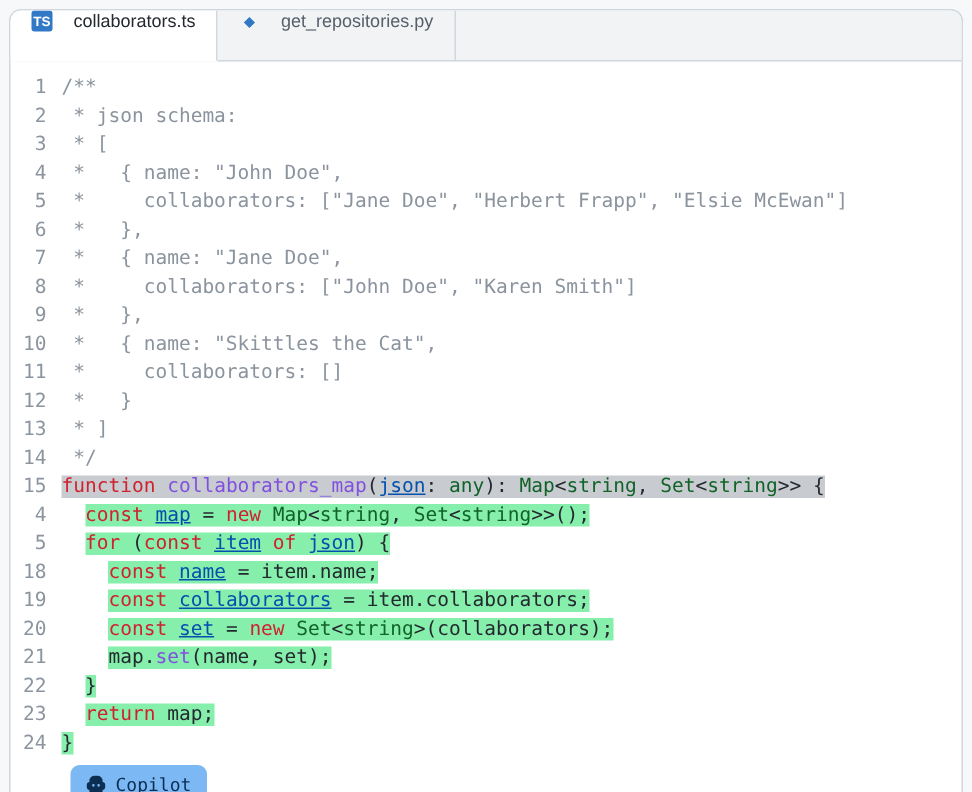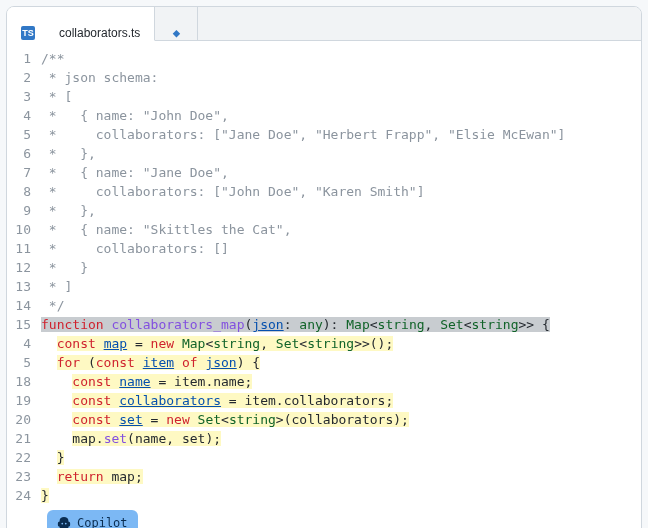--- a/index.html
+++ b/index.html
@@ -17,22 +17,22 @@
     position: relative;
   }
   .tabbar {
     display: flex;
     background: #f1f3f5;
     border-bottom: 1px solid #d0d7de;
     height: 34px;
   }
   .tab {
     display: flex;
-    align-items: flex-end;
-    gap: 24px;
+    align-items: flex-start;
+    gap: 14px;
     padding: 0 14px;
     font-size: 12px;
     color: #57606a;
     border-right: 1px solid #d0d7de;
     cursor: pointer;
   }
   .tab.active {
     background: #fff;
     color: #24292f;
     font-weight: 500;
@@ -63,21 +63,21 @@
     flex-shrink:0;
   }
   .lines { flex:1; padding-right:10px; white-space: pre; color:#24292f; }
   .row { height:19px; }
   .cmt { color:#8b949e; }
   .kw { color:#cf222e; }
   .fn { color:#8250df; }
   .type { color:#116329; }
   .prop { color:#0550ae;text-decoration:underline; }
   .sel-grey { background:#c8ccd0; }
-  .sel-blue { background:#fef9c3;text-align:center; }
+  .sel-blue { background:#86efac;text-align:center; }
   .copilot-btn {
     position:absolute;
     left: 40px;
     bottom: 8px;
     display:flex;
     align-items:center;
     gap:6px;
     background:#7cb8f4;
     color:#0b2e52;
     font-size:12px;
@@ -93,20 +93,21 @@
 
 <div class="editor">
 
   <div class="tabbar" id="tabbar">
       <div class="tab active">
         <span class="ico ico-ts">TS</span>
         <span>collaborators.ts</span>
       </div>
       <div class="tab">
         <span class="ico ico-py">◆</span>
+        <span>get_repositories.py</span>
       </div>
     </div>
 
   <div class="code-area">
     <div class="gutter" id="gutter">
         <div class="row">1</div>
         <div class="row">2</div>
         <div class="row">3</div>
         <div class="row">4</div>
         <div class="row">5</div>

